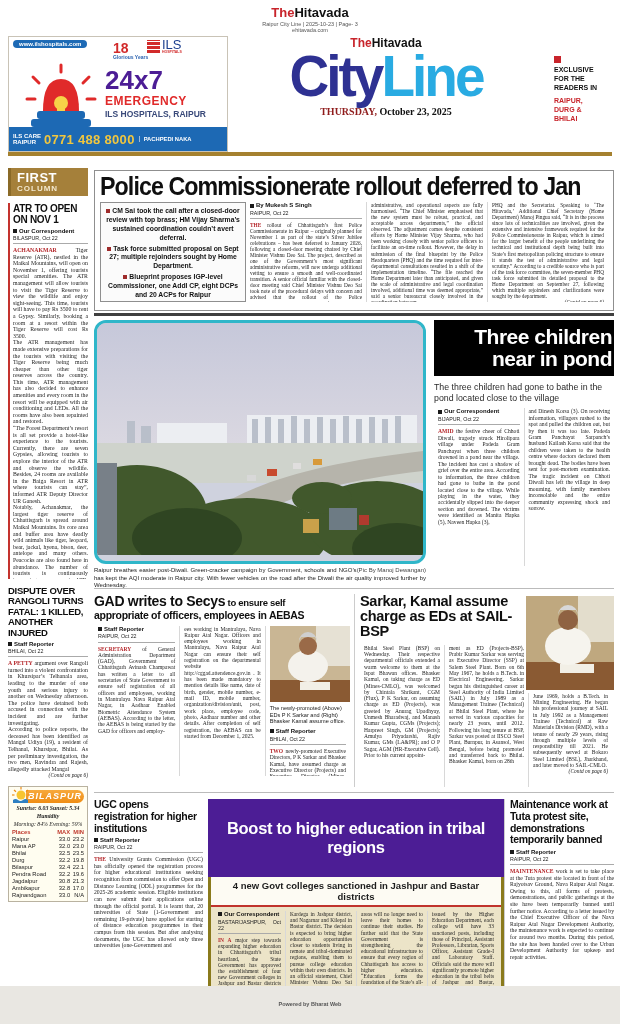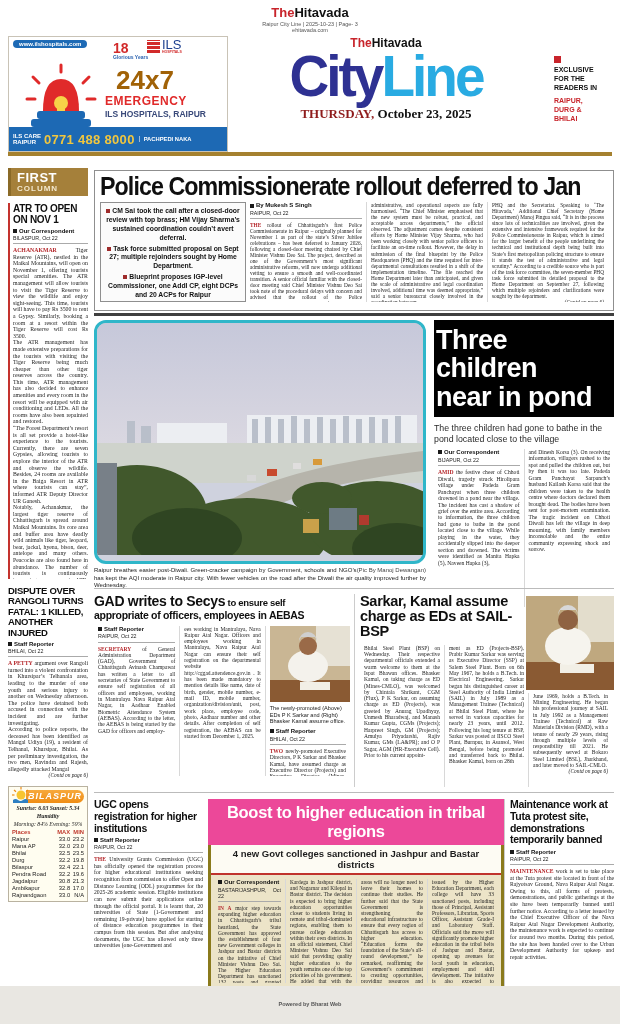--- a/index.html
+++ b/index.html
@@ -26,35 +26,35 @@
   #ad{left:8px;top:36px;width:218px;height:114px;border:1px solid #c9c3b6;background:#fff;}
   #ad .url{position:absolute;left:4px;top:3px;background:#1d6ab5;color:#fff;font-size:6px;font-weight:bold;padding:1px 6px;border-radius:6px;}
   #ad .anniv{position:absolute;left:104px;top:3px;font-size:14px;font-weight:bold;color:#d22a2a;}
   #ad .anniv em{font-style:normal;font-size:5px;color:#2a62b0;display:block;line-height:.6;}
   #ad .ilslogo{position:absolute;left:138px;top:3px;display:flex;gap:2px;align-items:flex-start;}
   #ad .ilsgrid{width:13px;height:13px;background:
      repeating-linear-gradient(0deg,#d22a2a 0 3px,#fff 3px 4px),
      repeating-linear-gradient(90deg,rgba(210,42,42,.7) 0 3px,rgba(255,255,255,0) 3px 4px);}
   #ad .ilstxt{font-size:13px;font-weight:normal;color:#1c3f8f;line-height:.8;}
   #ad .ilssub{font-size:3.5px;color:#d22a2a;font-weight:bold;}
-  #ad .big{position:absolute;left:96px;top:28px;font-size:26px;font-weight:bold;color:#a16207;letter-spacing:0;margin-left:11px;}
+  #ad .big{position:absolute;left:96px;top:28px;font-size:26px;font-weight:bold;color:#4c1d95;letter-spacing:0;}
   #ad .emg{position:absolute;left:96px;top:57px;font-size:12px;font-weight:bold;color:#e02a2a;letter-spacing:.5px;}
   #ad .hosp{position:absolute;left:96px;top:72px;font-size:8.5px;font-weight:bold;color:#3a4a7a;}
   #ad .bar{position:absolute;left:0;bottom:0;width:218px;height:24px;background:#1d69b4;display:flex;align-items:center;}
   #ad .care{font-size:6px;font-weight:bold;color:#fff;line-height:1;margin:0 3px 0 4px;}
   #ad .phone{font-size:13px;font-weight:bold;color:#f0c63f;letter-spacing:.3px;}
   #ad .plc{font-size:5.8px;font-weight:bold;color:#fff;border-left:1px solid #9db9d8;margin-left:4px;padding-left:4px;}
   
   #logo{left:236px;top:36px;width:300px;text-align:center;}
   #logo .small{font-size:12px;font-weight:bold;color:#111;}
   #logo .small .red{color:#c8242b;}
   #logo .word{font-size:55px;font-weight:bold;letter-spacing:-3px;line-height:.95;transform:scaleY(1.05);}
   #logo .city{color:#2e3192;}
   #logo .line{color:#29abe2;}
-  #logo .date{font-family:"Liberation Serif",serif;font-size:13px;font-weight:bold;color:#111;margin-top:4px;}
+  #logo .date{font-family:"Liberation Serif",serif;font-size:10px;font-weight:bold;color:#111;margin-top:4px;}
   #logo .date .red{color:#8f1c1c;}
   
   #exclusive{left:554px;top:56px;width:62px;font-size:7px;font-weight:bold;line-height:1.25;color:#111;}
   #exclusive .mark{width:7px;height:7px;background:#c8242b;margin-bottom:3px;}
   #exclusive .red{color:#c8242b;margin-top:5px;}
   #gold-rule{left:8px;top:152px;width:604px;height:4px;background:#a5812f;}
   
   #first-col{left:8px;top:168px;width:80px;}
   .fc-head{background:#a5803a;color:#fff;padding:3px 6px;border-left:3px solid #8a6a28;}
   .fc-head .l1{font-size:13px;font-weight:bold;letter-spacing:.5px;line-height:1;}
@@ -81,21 +81,21 @@
   #bullets .bsq{display:inline-block;width:4px;height:4px;background:#9e2b2b;margin-right:2px;}
   #main-box .col{width:118px;font-size:5.3px;line-height:1.14;}
   #dark-rule{left:94px;top:313px;width:520px;height:3px;background:#3f3f3f;}
   
   #photo-wrap{left:94px;top:320px;width:332px;}
   #photo-frame{border:3px solid #2fb6c9;border-radius:12px;overflow:hidden;height:238px;background:#cfd2de;}
   #photo-cap{font-size:6px;line-height:1.25;color:#222;margin-top:3px;text-align:justify;font-family:"Liberation Sans",sans-serif;}
   #photo-cap .credit{color:#444;float:right;}
   
   #three{left:434px;top:320px;width:180px;}
-  #three .banner{background:#000;color:#fff;text-align:left;padding:6px 2px;font-size:27px;line-height:1.05;letter-spacing:-.5px;}
+  #three .banner{background:#000;color:#fff;text-align:right;padding:6px 2px;font-size:21px;line-height:1.05;letter-spacing:-.5px;}
   #three .stand{font-size:8.8px;line-height:1.25;color:#2a2a2a;margin:6px 0 4px;font-family:"Liberation Sans",sans-serif;}
   #three .col{width:50%;font-size:5.6px;line-height:1.16;height:158px;}
   
   #mid-band{left:94px;top:588px;width:520px;border-top:1px solid #bbb;padding-top:5px;display:flex;}
   #gad{width:260px;padding-right:4px;box-sizing:border-box;}
   #gad .h1{font-size:14px;line-height:1;}
   #gad .h1 small{font-size:9.5px;}
   #gad .h2{font-size:10.5px;line-height:1.1;margin:2px 0 4px;}
   #gad .col{width:86px;font-size:5.5px;line-height:1.15;height:150px;box-sizing:border-box;}
   .ph-cap{font-size:5.6px;line-height:1.2;color:#222;margin-top:2px;font-family:"Liberation Sans",sans-serif;text-align:left;}
@@ -105,21 +105,21 @@
   #sarkar .cols{margin-top:5px;}
   #sarkar .col{width:84px;font-size:5.5px;line-height:1.15;box-sizing:border-box;}
   #sarkar .c12{height:142px;}
   #sarkar .c3{height:94px;margin-top:48px;}
   
   #bottom-band{left:94px;top:792px;width:520px;border-top:1px solid #bbb;padding-top:6px;display:flex;}
   #ugc{width:114px;padding-right:5px;box-sizing:border-box;}
   #ugc .h1{font-size:10.5px;line-height:1.12;margin-bottom:3px;}
   #ugc .body{font-size:5.7px;line-height:1.16;height:132px;}
   #boost{width:296px;box-sizing:border-box;}
-  #boost .banner{background:#ec4899;color:#fff;font-size:16.5px;font-weight:bold;text-align:center;padding:4px 2px;letter-spacing:-.3px;}
+  #boost .banner{background:#4c1d95;color:#fff;font-size:16.5px;font-weight:bold;text-align:center;padding:20px 2px;letter-spacing:-.3px;}
   #boost .box{border:3px solid #8a7a1c;border-top:none;background:#ece4c8;padding:0 0 4px;}
   #boost .sub{background:#fdfbf3;font-size:9.5px;font-weight:bold;color:#1d1d1d;text-align:center;padding:3px 2px;border-bottom:2px solid #c0332c;font-family:"Liberation Sans",sans-serif;}
   #boost .cols{padding:4px 3px 0;}
   #boost .col{width:25%;font-size:5.4px;line-height:1.15;box-sizing:border-box;height:104px;}
   #maint{width:110px;border-left:1px solid #ccc;padding-left:5px;box-sizing:border-box;}
   #maint .h1{font-size:10.5px;line-height:1.12;margin-bottom:3px;}
   #maint .body{font-size:5.7px;line-height:1.16;height:128px;}
   
   #footer-strip{left:0;top:986px;width:620px;height:38px;background:#e9e7e2;}
   #footer-strip .t{font-size:5.5px;color:#555;text-align:center;padding-top:15px;font-weight:bold;}

